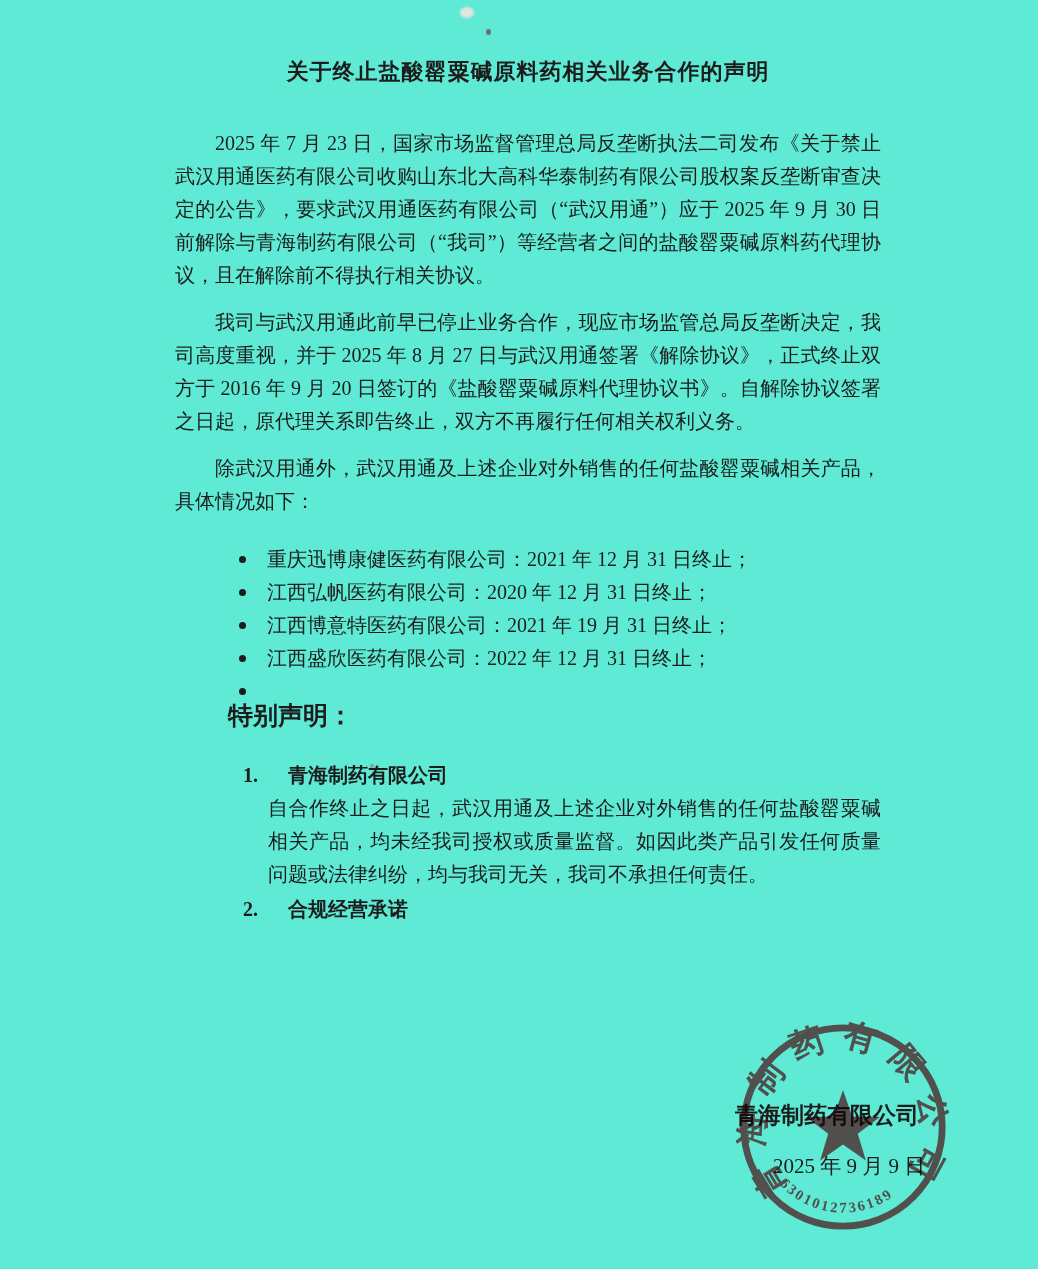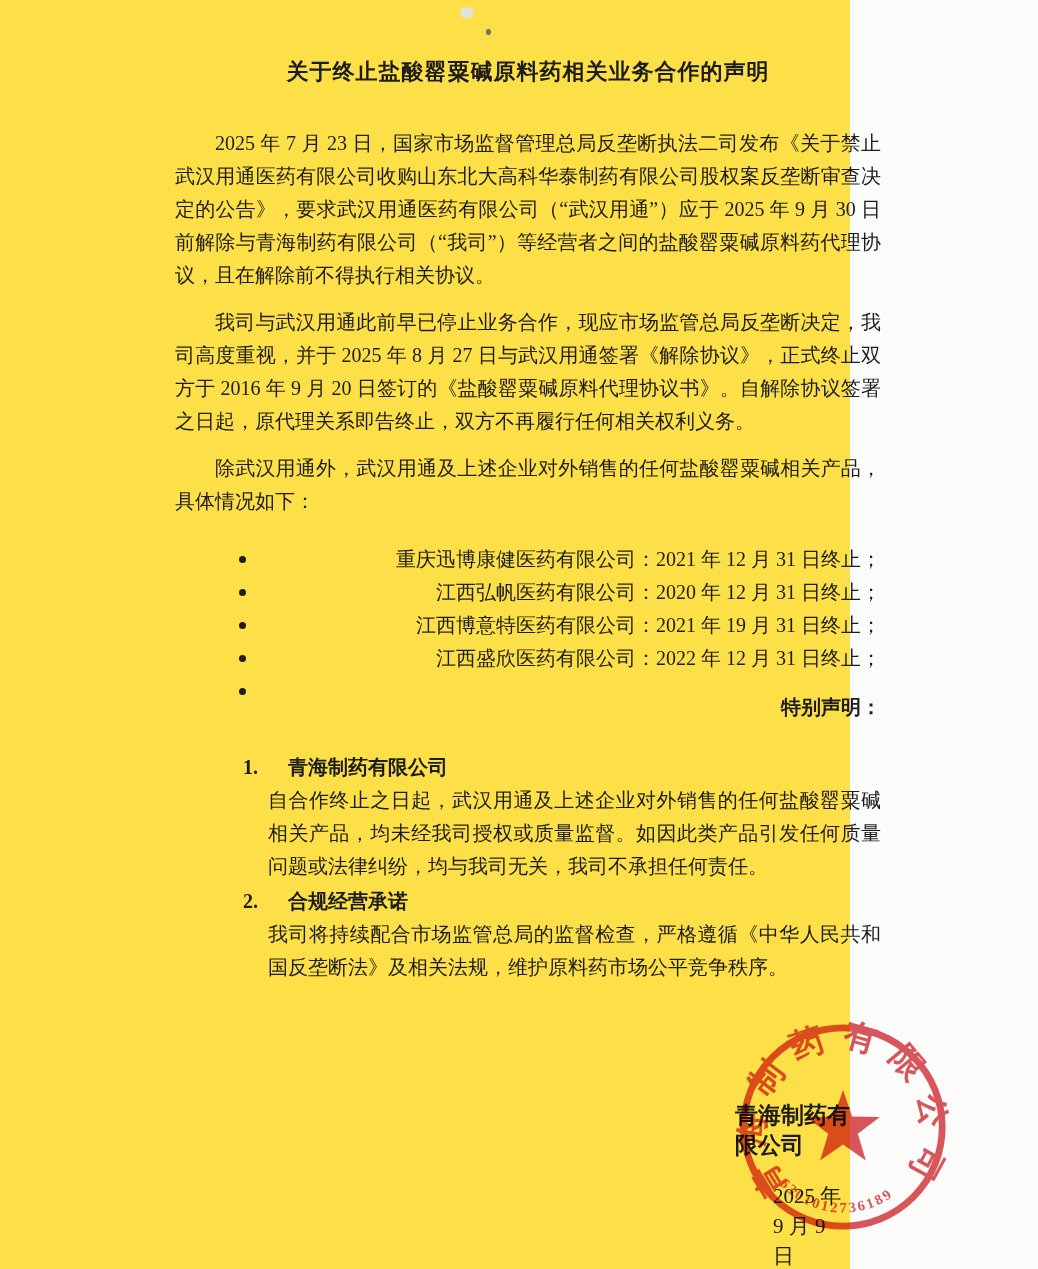--- a/index.html
+++ b/index.html
@@ -1,42 +1,42 @@
 <!DOCTYPE html>
 <html><head>
 <meta charset="utf-8">
 <style>
   html,body { margin:0; padding:0; }
   body { width:1038px; height:1269px; background:#fbfbfa; overflow:hidden; }
   .page {
-    position:relative; width:850px; height:1269px;
-    background:#fde047;
+    position:relative; width:1038px; height:1269px;
+    background:#5eead4;
     font-family:"Liberation Serif","DejaVu Serif",serif;
     color:#1c1c1c;
   }
   .content { position:absolute; left:175px; top:0; width:706px; }
   .title {
     margin:57px 0 0 0; text-align:center;
     font-size:22px; font-weight:bold; letter-spacing:1px;
   }
   .para {
     margin:0 0 14px 0; font-size:20px; line-height:33px;
     text-align:justify; text-indent:2em;
   }
   .para.first { margin-top:40px; }
   .term-list { margin:25px 0 0 62px; padding:0; list-style:none; }
   .term-list li {
-    position:relative; padding-left:30px; font-size:20px; line-height:33px;text-align:right;
+    position:relative; padding-left:30px; font-size:20px; line-height:33px;
   }
   .term-list li .dot {
     position:absolute; left:2px; top:13px; width:7px; height:7px;
     border-radius:50%; background:#1c1c1c;
   }
   .special-heading {
-    margin:16px 0 0 53px; font-size:20px; font-weight:bold; line-height:33px;text-align:right;
+    margin:24px 0 0 53px; font-size:25px; font-weight:bold; line-height:33px;
   }
   .item-head {
     display:flex; margin:27px 0 0 68px; font-size:20px; font-weight:bold; line-height:33px;
   }
   .item-head.second { margin-top:2px; }
   .item-head .num { width:45px; }
   .item-body {
     margin:0 0 0 93px; width:613px; font-size:20px; line-height:33px; text-align:justify;
   }
   .signature { position:absolute; left:735px; top:1101px; z-index:2; }
@@ -84,21 +84,20 @@
     <div class="item-head">
       <span class="num">1.</span>
       <span>青海制药有限公司</span>
     </div>
     <p class="item-body">自合作终止之日起，武汉用通及上述企业对外销售的任何盐酸罂粟碱相关产品，均未经我司授权或质量监督。如因此类产品引发任何质量问题或法律纠纷，均与我司无关，我司不承担任何责任。</p>
 
     <div class="item-head second">
       <span class="num">2.</span>
       <span>合规经营承诺</span>
     </div>
-    <p class="item-body">我司将持续配合市场监管总局的监督检查，严格遵循《中华人民共和国反垄断法》及相关法规，维护原料药市场公平竞争秩序。</p>
 
   </div>
 
   <div class="signature">
     <div class="company">青海制药有限公司</div>
     <div class="date">2025 年 9 月 9 日</div>
   </div>
 
   <div class="seal">
     <svg viewBox="0 0 220 220">

